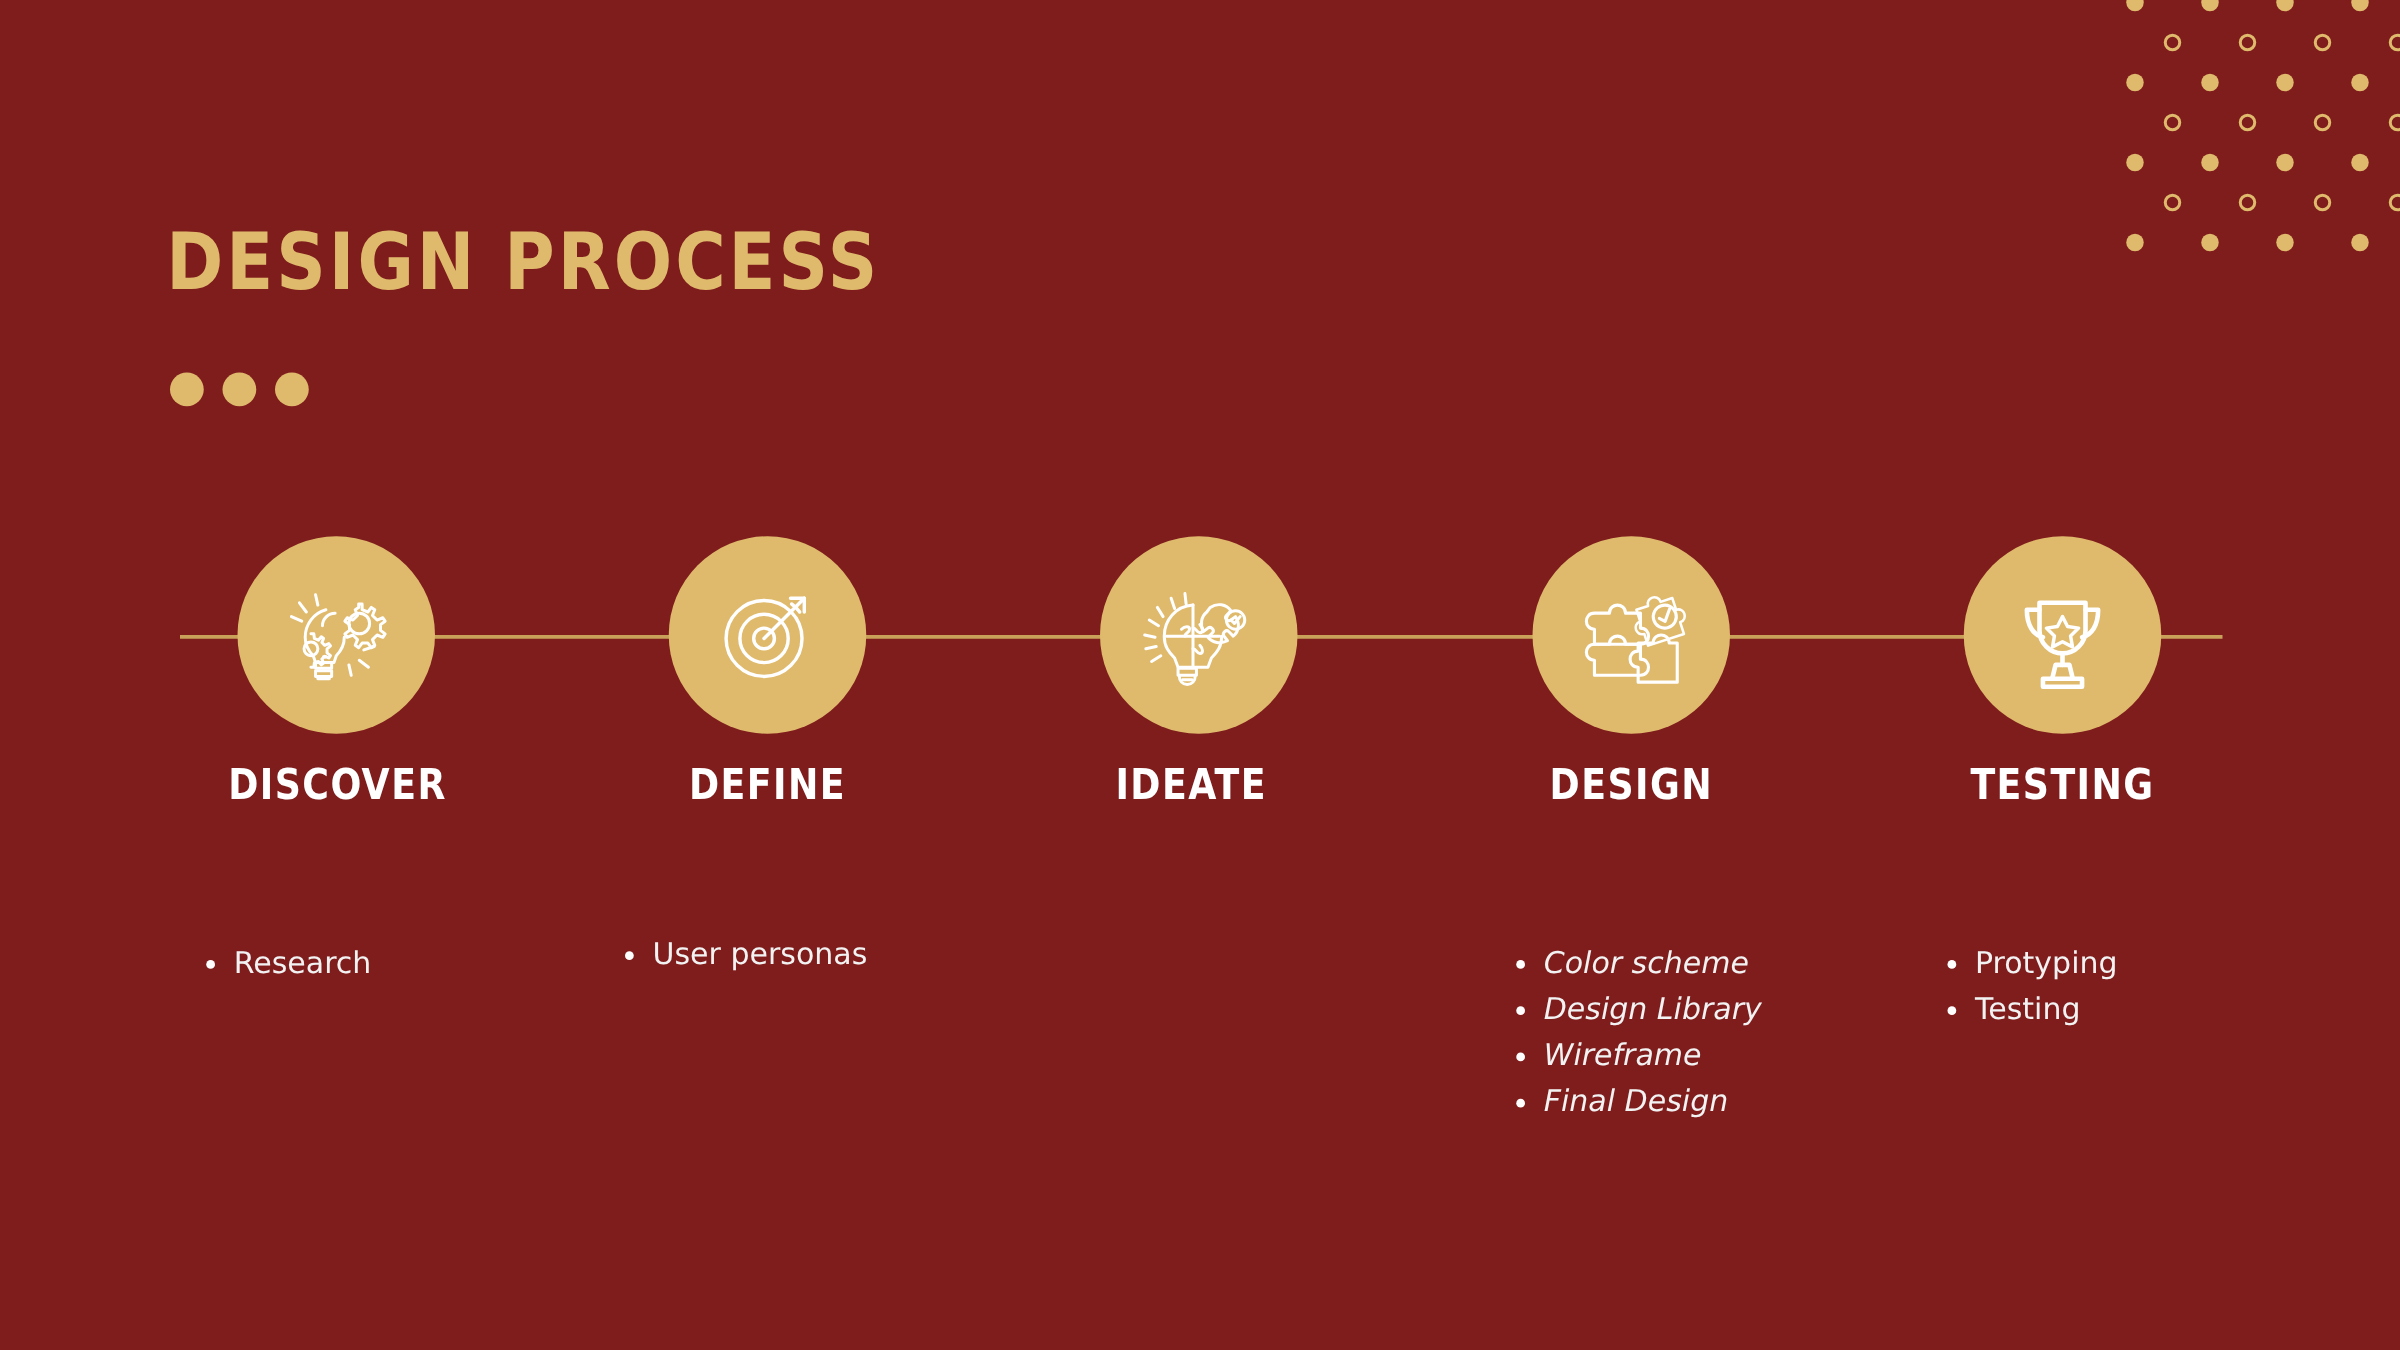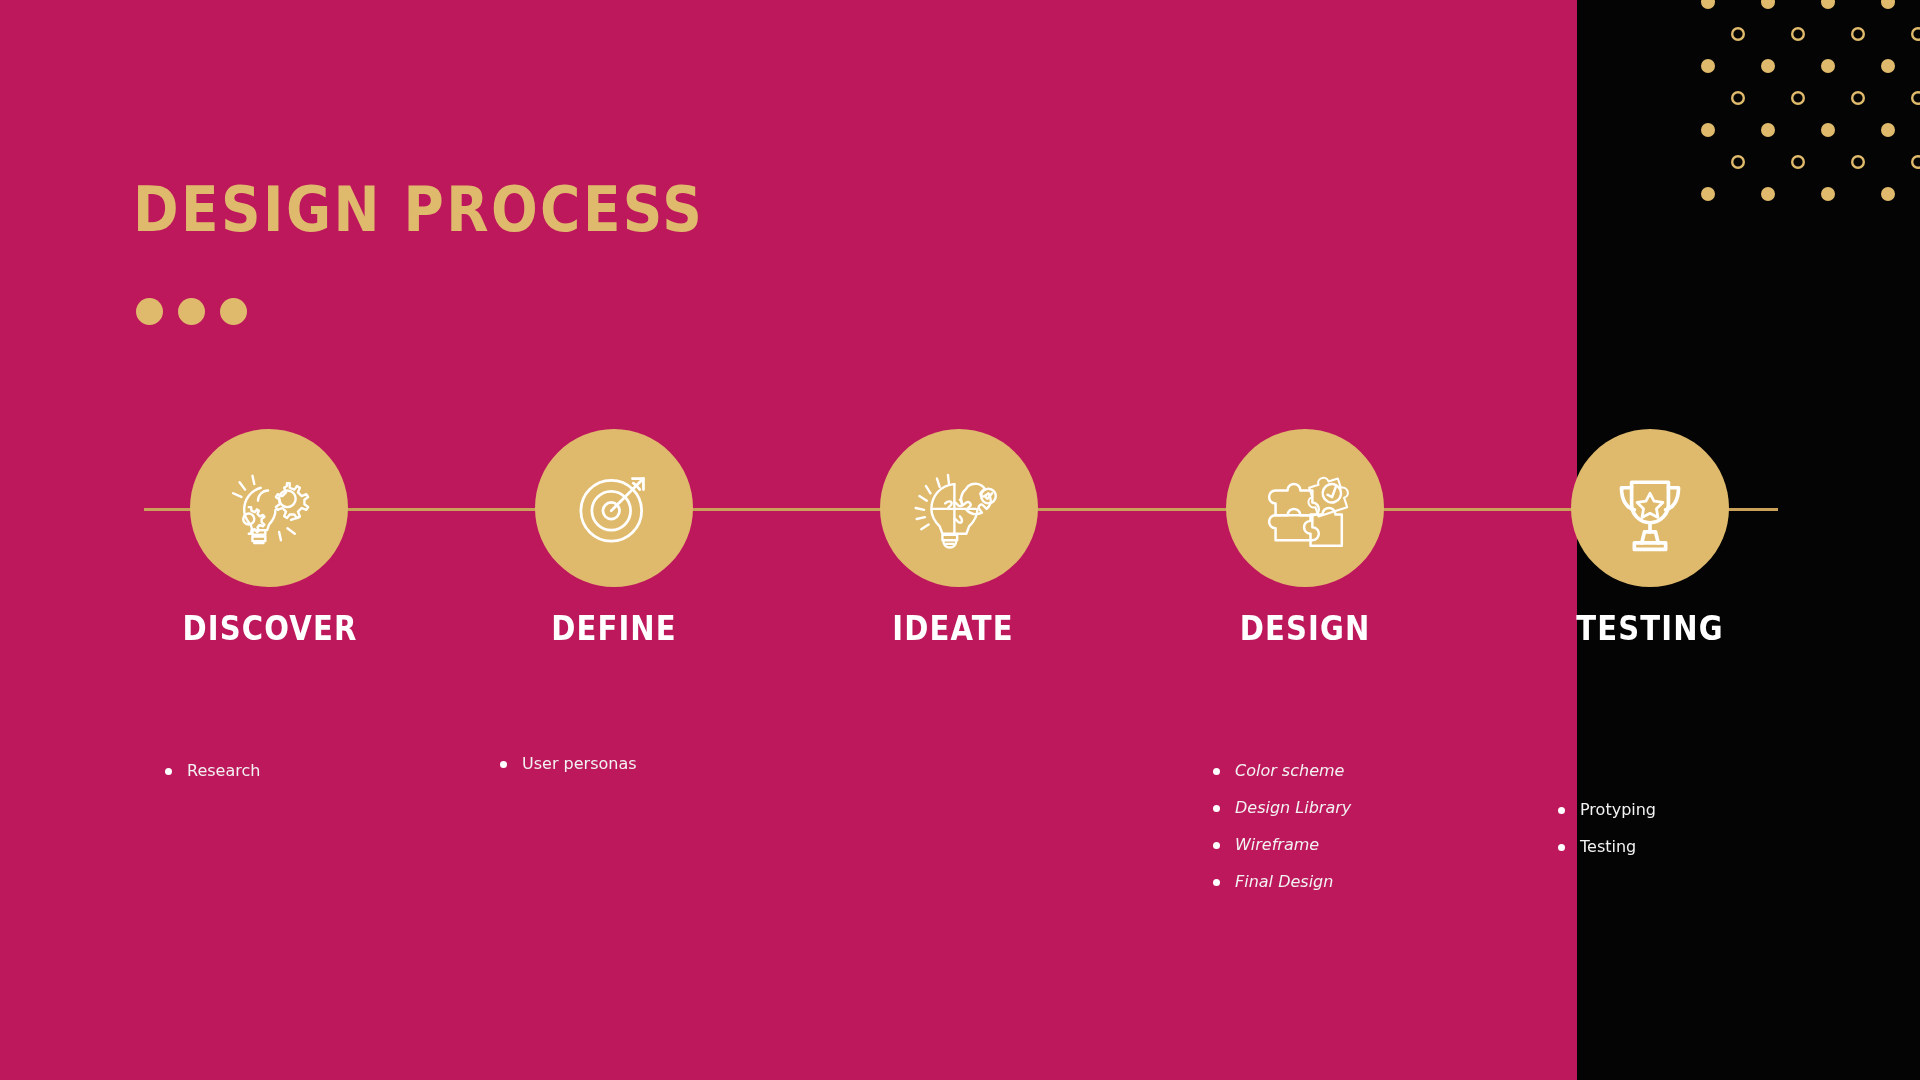--- a/index.html
+++ b/index.html
@@ -6,22 +6,22 @@
 
   html, body {
     width:1920px; height:1080px;
     background:#040404;
     overflow:hidden;
     font-family:"Liberation Sans", sans-serif;
   }
 
   #slide {
     position:relative;
-    width:1577px; height:1080px;
-    background:#be185d;
+    width:1920px; height:1080px;
+    background:#7f1d1d;
   }
 
   
   #dot-pattern {
     position:absolute;
     top:0px; left:1680px;
     width:240px; height:225px;
     pointer-events:none;
   }
 
@@ -87,21 +87,21 @@
 
   
   .bullet-list {
     position:absolute;
     list-style:none;
   }
   .bullet-list li {
     position:relative;
     padding-left:22px;
     font-family:"DejaVu Sans","Liberation Sans", sans-serif;
-    font-size:16px;
+    font-size:24px;
     line-height:37px;
     color:#F2F2F2;
     white-space:nowrap;
   }
   .bullet-list li:before {
     content:"";
     position:absolute;
     left:0; top:16px;
     width:7px; height:7px;
     border-radius:50%;
@@ -261,19 +261,19 @@
       <path d="M30 28 h-11 c0 14 6 22 14 24"></path>
       <path d="M70 28 h11 c0 14-6 22-14 24"></path>
       <path d="M50 66 v10"></path>
       <path d="M41 88 l3-12 h12 l3 12"></path>
       <rect x="33" y="88" width="34" height="7"></rect>
       <path d="M50 34 l4.4 8.6 9.6 1.4 -7 6.8 1.7 9.5 -8.7-4.5 -8.7 4.5 1.7-9.5 -7-6.8 9.6-1.4 z" stroke-width="3"></path>
     </svg>
         </span>
       </div>
       <div class="stage-label" style="left: 1650px; top: 608px;">TESTING</div>
-      <ul class="bullet-list" style="left: 1558px; top: 752px; margin-top: 39px;">
+      <ul class="bullet-list" style="left: 1558px; top: 752px;">
         <li>Protyping</li>
         <li>Testing</li>
       </ul>
     </div>
 
 </div>
 
 </body></html>

